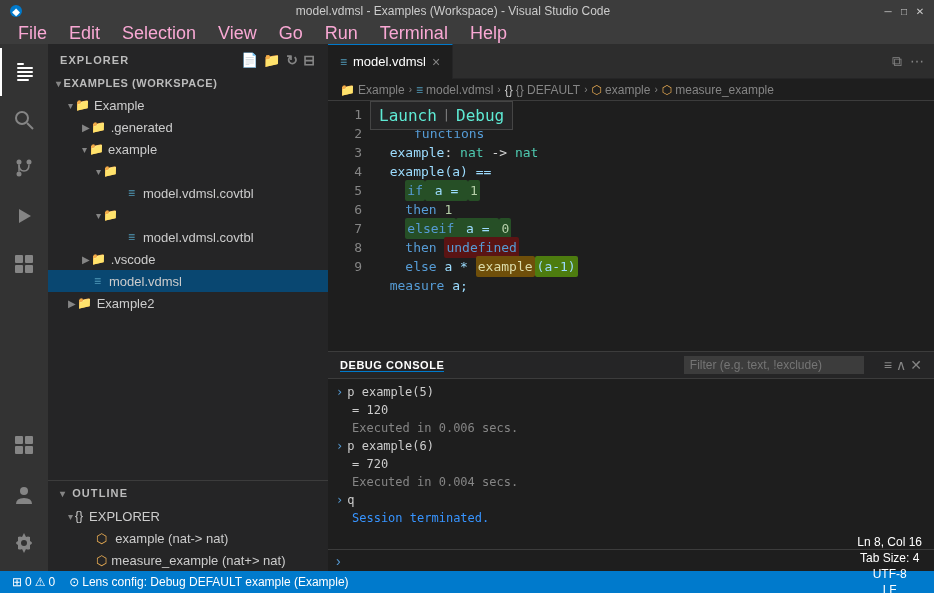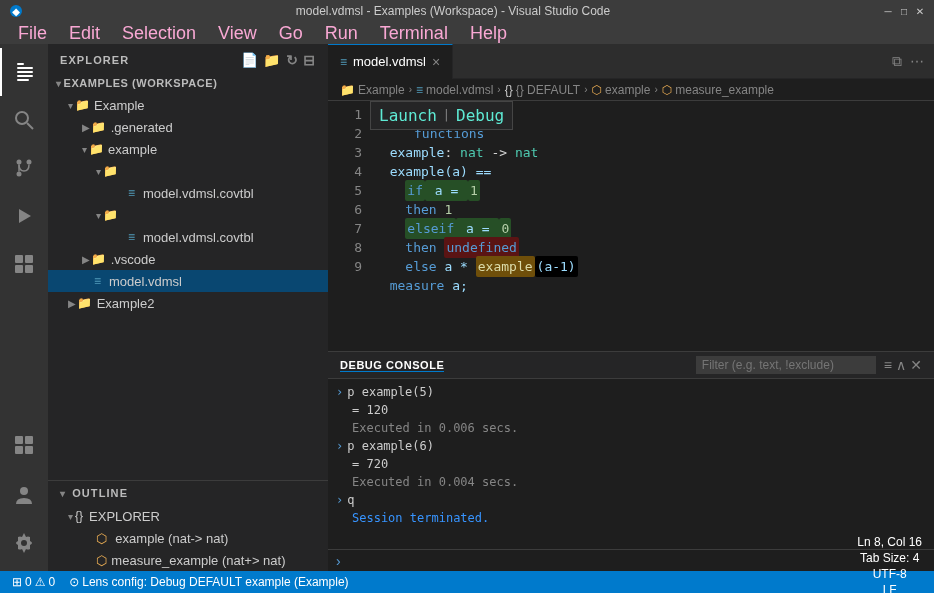--- a/index.html
+++ b/index.html
@@ -69,21 +69,21 @@
 
     .code-line { height: 19px; white-space: pre; display: flex; align-items: center; position: relative; }
 
     
     .hover-widget { position: absolute; top: 0; left: 42px; background: #252526; border: 1px solid #454545; padding: 4px 8px; font-size: 12px; font-family: 'Consolas', monospace; z-index: 10; }
     .hover-widget-btns { display: flex; gap: 6px; }
     .hover-btn { color: #5eead4; cursor: pointer; font-size: 16px; }
 
     
     .debug-panel { height: 220px; background: #1e1e1e; border-top: 1px solid #3c3c3c; display: flex; flex-direction: column; flex-shrink: 0; }
-    .debug-panel-header { background: #252526; height: 27px; display: flex; align-items: center; padding: 0 12px; gap: 8px; border-bottom: 1px solid #3c3c3c; justify-content: center; }
+    .debug-panel-header { background: #252526; height: 27px; display: flex; align-items: center; padding: 0 12px; gap: 20px; border-bottom: 1px solid #3c3c3c; justify-content: center; }
     .debug-tab { font-size: 11px; font-weight: 700; letter-spacing: 0.05em; color: #bbbbbb; cursor: pointer; text-transform: uppercase; }
     .debug-tab.active { color: #ffffff; border-bottom: 1px solid #007acc; }
     .debug-filter { flex: 1; background: #3c3c3c; border: none; color: #cccccc; font-size: 12px; padding: 2px 6px; outline: none; margin-left: auto; }
     .debug-panel-actions { display: flex; gap: 4px; align-items: center; }
     .debug-panel-btn { color: #858585; cursor: pointer; font-size: 14px; }
 
     .debug-content { flex: 1; font-family: 'Consolas', monospace; font-size: 12px; padding: 4px 8px; overflow-y: auto; color: #cccccc; }
     .debug-prompt { color: #569cd6; margin-right: 4px; }
     .debug-line { display: flex; align-items: flex-start; margin: 1px 0; line-height: 17px; }
     .debug-result { color: #cccccc; }
@@ -387,21 +387,21 @@
 
         <div class="code-line">
           <span>&nbsp;&nbsp;&nbsp;&nbsp;</span><span style="background:#264f26; color:#569cd6; border-radius:2px; padding:1px 2px;">elseif</span><span style="background:#264f26; color:#9cdcfe; border-radius:2px; padding:1px 2px;"> a = </span><span style="background:#264f26; color:#b5cea8; border-radius:2px; padding:1px 2px;">0</span>
         </div>
 
         <div class="code-line">
           <span>&nbsp;&nbsp;&nbsp;&nbsp;</span><span style="color:#569cd6;">then</span><span> </span><span style="background:#5a1414; color:#569cd6; border-radius:2px; padding:1px 2px;">undefined</span>
         </div>
 
         <div class="code-line">
-          <span>&nbsp;&nbsp;&nbsp;&nbsp;</span><span style="color:#569cd6;">else</span><span style="color:#9cdcfe;"> a * </span><span style="background:#6f4f0a; color:#dcdcaa; border-radius:2px; padding:1px 2px;">example</span><span style="background:#000000; color:#9cdcfe; border-radius:2px; padding:1px 2px;">(a-1)</span>
+          <span>&nbsp;&nbsp;&nbsp;&nbsp;</span><span style="color:#569cd6;">else</span><span style="color:#9cdcfe;"> a * </span><span style="background:#6f4f0a; color:#dcdcaa; border-radius:2px; padding:1px 2px;">example</span><span style="background:#4d7c0f; color:#9cdcfe; border-radius:2px; padding:1px 2px;">(a-1)</span>
         </div>
 
         <div class="code-line">
           <span>&nbsp;&nbsp;</span><span style="color:#569cd6;">measure</span><span style="color:#9cdcfe;"> a;</span>
         </div>
       </div>
     </div>
 
     <div class="debug-panel">
       <div class="debug-panel-header">

